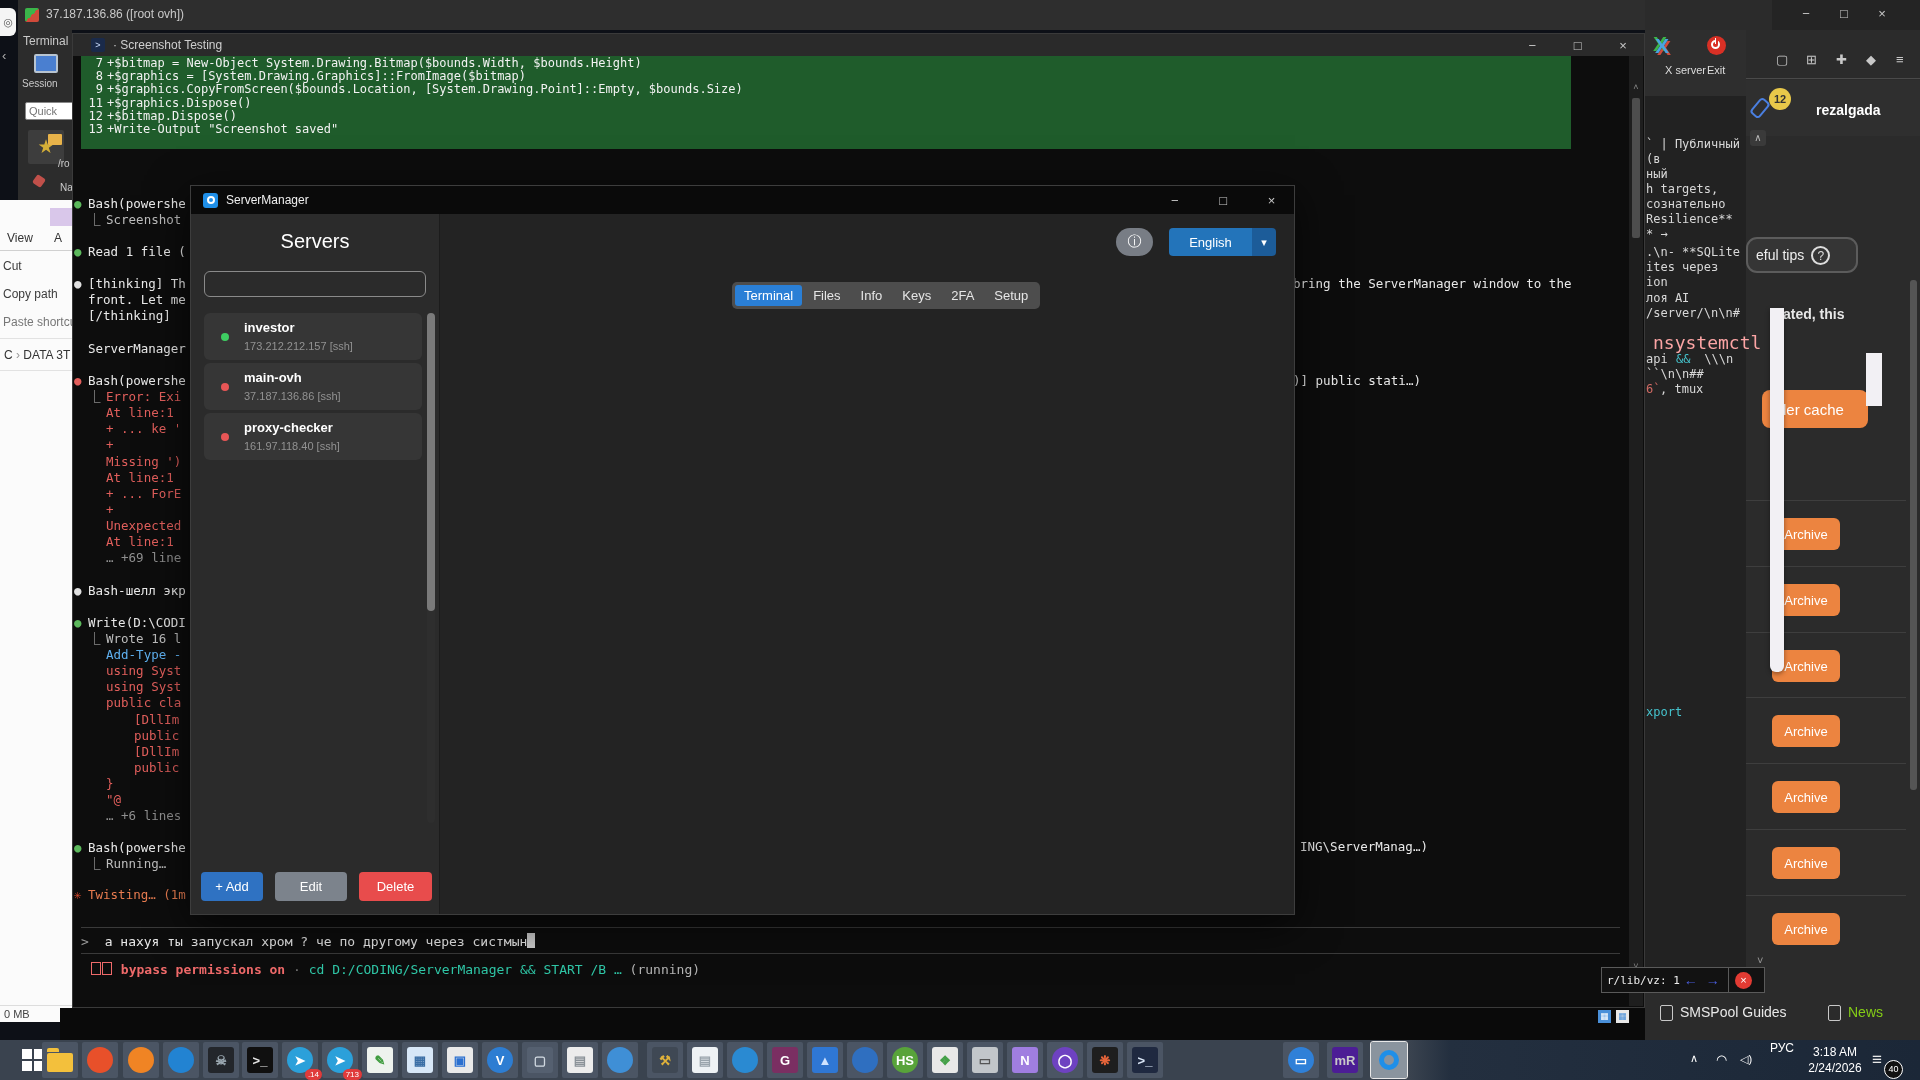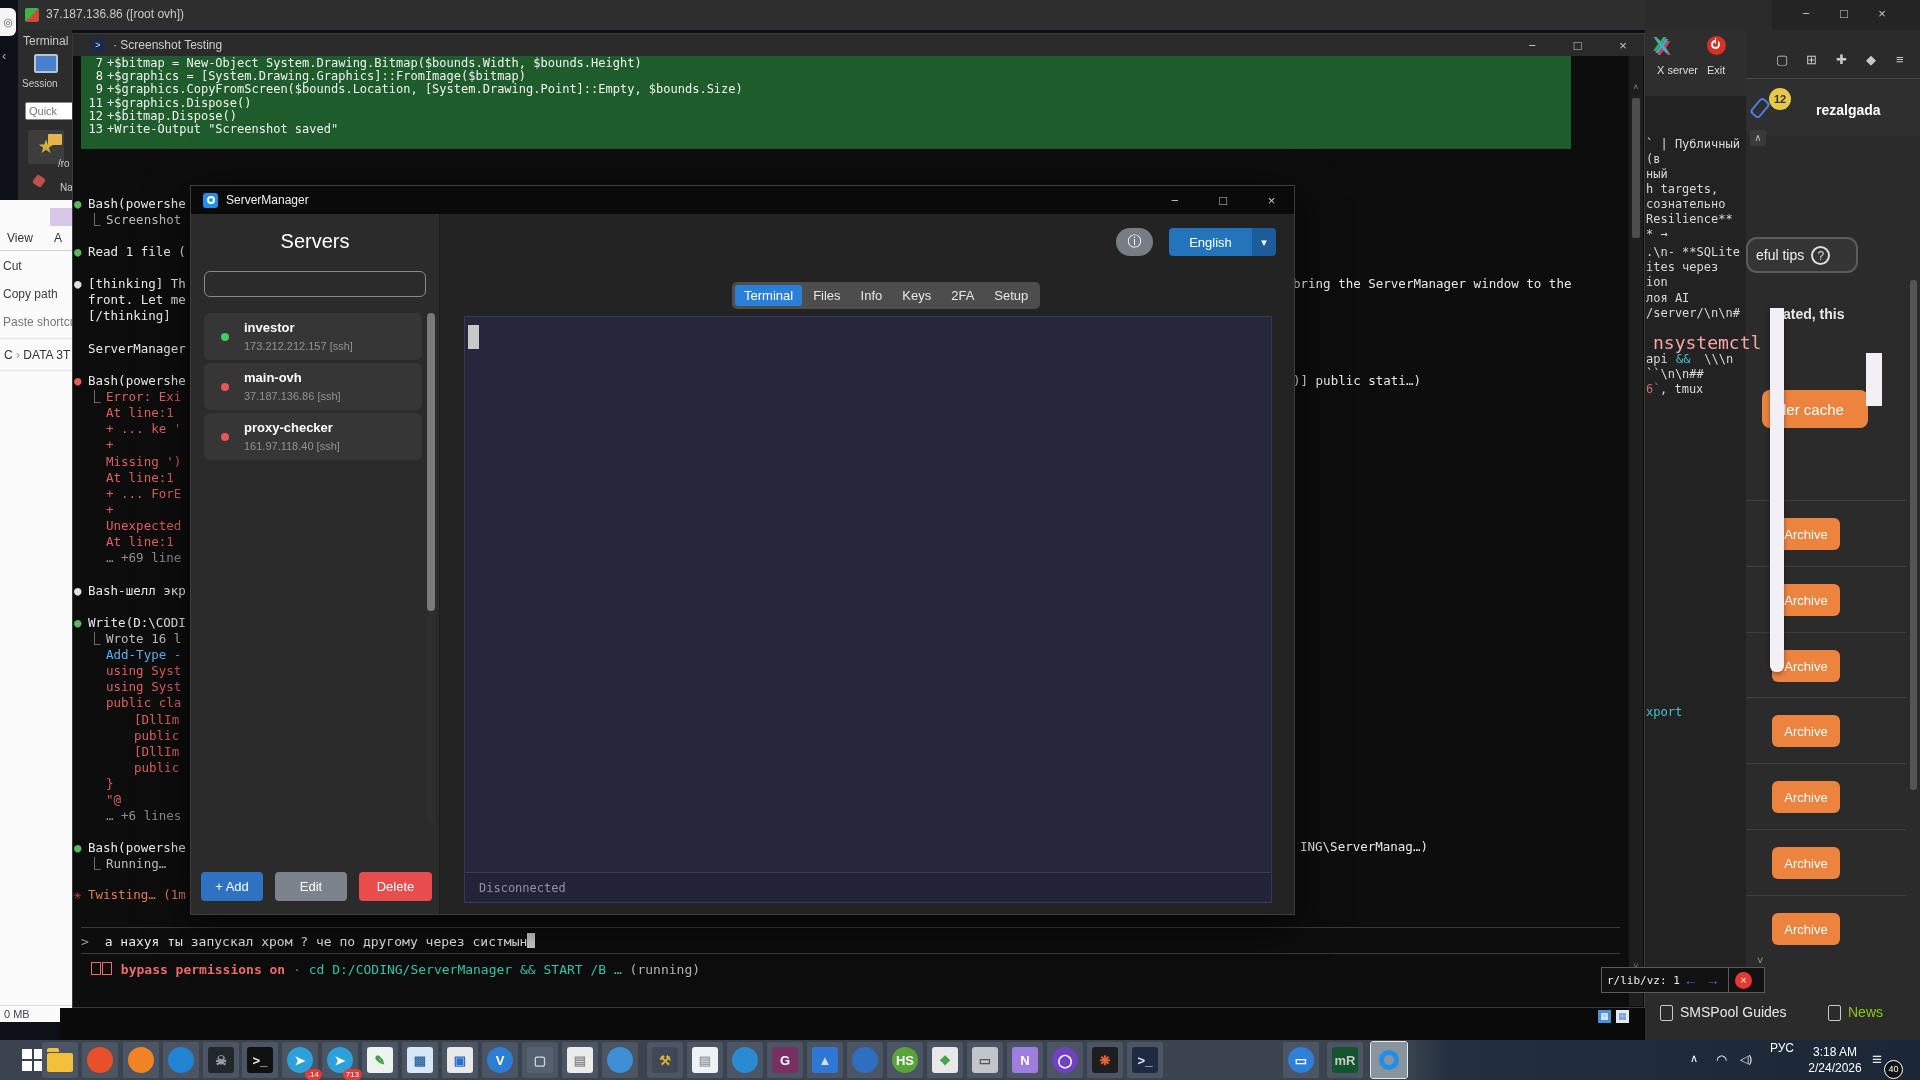--- a/index.html
+++ b/index.html
@@ -151,21 +151,21 @@
       <div class="doc-ic abs" style="position: absolute; left: 15px; top: 12px;"></div>
       <div style="position: absolute; left: 35px; top: 11px; color: rgb(232, 232, 232); font-size: 14px;">SMSPool Guides</div>
       <div class="doc-ic abs" style="position: absolute; left: 183px; top: 12px;"></div>
       <div style="position: absolute; left: 203px; top: 11px; color: #84cc16; font-size: 14px;">News</div>
     </div>
 </div>
 
 <div class="abs" id="moba-sliver">
   <div class="abs" style="left:0;top:0;width:101px;height:66px;background:#2e2e2e">
     <div class="abs" style="left:10px;top:4px;font-size:21px;font-weight:bold;color:#4aa3e0;text-shadow:-2px -2px 0 #3bb54a,2px 2px 0 #d04a3a">X</div>
-    <div class="abs" style="left:12px;top:34px;color:#ddd;font-size:11px">X server</div>
+    <div class="abs" style="left:20px;top:34px;color:#ddd;font-size:11px">X server</div>
     <div class="power abs" style="left:62px;top:6px"></div>
     <div class="abs" style="left:62px;top:34px;color:#ddd;font-size:11px">Exit</div>
   </div>
   <div id="moba-frags" style="position: absolute; inset: 0px;">
       <div class="frag" style="left: 1px; top: 107px; color: rgb(216, 216, 216); font-size: 12px;">` | Публичный</div>
       <div class="frag" style="left: 1px; top: 122px; color: rgb(216, 216, 216); font-size: 12px;">(в</div>
       <div class="frag" style="left: 1px; top: 137px; color: rgb(216, 216, 216); font-size: 12px;">ный</div>
       <div class="frag" style="left: 1px; top: 152px; color: rgb(216, 216, 216); font-size: 12px;">h targets,</div>
       <div class="frag" style="left: 1px; top: 167px; color: rgb(216, 216, 216); font-size: 12px;">сознательно</div>
       <div class="frag" style="left: 1px; top: 182px; color: rgb(216, 216, 216); font-size: 12px;">Resilience**</div>
@@ -331,26 +331,20 @@
 
   <div id="sm-tabs">
       <div class="tab active" style="position: static;">Terminal</div>
       <div class="tab" style="position: static;">Files</div>
       <div class="tab" style="position: static;">Info</div>
       <div class="tab" style="position: static;">Keys</div>
       <div class="tab" style="position: static;">2FA</div>
       <div class="tab" style="position: static;">Setup</div>
     </div>
 
-  <div id="sm-term">
-    <div class="abs" style="left:3px;top:8px;width:11px;height:24px;background:#c8c8c8"></div>
-    <div id="sm-status">
-      <span>Disconnected</span>
-    </div>
-  </div>
 </div>
 
 <div class="abs" style="left:1601px;top:967px;width:164px;height:26px;background:#121212;border:1px solid #5a5a5a;box-sizing:border-box;display:flex;align-items:center">
   <span class="mono" style="color:#eee;font-size:11px;margin-left:5px">r/lib/vz: 1</span>
   <span style="color:#4a5fe0;font-weight:bold;font-size:14px;margin-left:4px">←</span>
   <span style="color:#4a5fe0;font-weight:bold;font-size:14px;margin-left:8px">→</span>
   <span style="width:1px;height:24px;background:#5a5a5a;margin-left:8px"></span>
   <span style="width:17px;height:17px;border-radius:50%;background:#e33b33;color:#fff;font-size:11px;text-align:center;line-height:17px;margin-left:6px">×</span>
 </div>
 
@@ -450,21 +444,21 @@
       <div class="tile" style="left: 1087px;">
         <div style="width: 26px; height: 26px; border-radius: 3px; background: rgb(30, 30, 30); display: flex; align-items: center; justify-content: center; color: rgb(232, 101, 58); font-size: 13px; font-weight: bold;">❋</div>
       </div>
       <div class="tile" style="left: 1127px;">
         <div style="width: 26px; height: 26px; border-radius: 3px; background: rgb(31, 41, 64); display: flex; align-items: center; justify-content: center; color: rgb(220, 232, 248); font-size: 13px; font-weight: bold;">&gt;_</div>
       </div>
       <div class="tile" style="left: 1283px;">
         <div style="width: 26px; height: 26px; border-radius: 50%; background: rgb(47, 128, 216); display: flex; align-items: center; justify-content: center; color: rgb(255, 255, 255); font-size: 13px; font-weight: bold;">▭</div>
       </div>
       <div class="tile" style="left: 1327px;">
-        <div style="width: 26px; height: 26px; border-radius: 3px; background: #14532d; display: flex; align-items: center; justify-content: center; color: rgb(200, 200, 200); font-size: 13px; font-weight: bold;">mR</div>
+        <div style="width: 26px; height: 26px; border-radius: 3px; background: #4c1d95; display: flex; align-items: center; justify-content: center; color: rgb(200, 200, 200); font-size: 13px; font-weight: bold;">mR</div>
       </div>
       <div class="tile" style="left: 1371px; background: rgb(138, 148, 158); outline: rgb(232, 232, 232) solid 1px;">
         <div style="width: 20px; height: 20px; border: 5px solid rgb(31, 143, 232); border-radius: 50%; box-sizing: border-box;"></div>
       </div>
     </div>
   <div class="abs" style="left:1690px;top:12px;color:#fff;font-size:11px">∧</div>
   <div class="abs" style="left:1716px;top:12px;color:#fff;font-size:13px">◠</div>
   <div class="abs" style="left:1740px;top:13px;color:#fff;font-size:11px">◁)</div>
   <div class="abs" style="left:1770px;top:1px;color:#fff;font-size:12px">РУС</div>
   <div class="abs" style="left:1806px;top:4px;width:58px;text-align:center;color:#fff;font-size:12px;line-height:16px">

